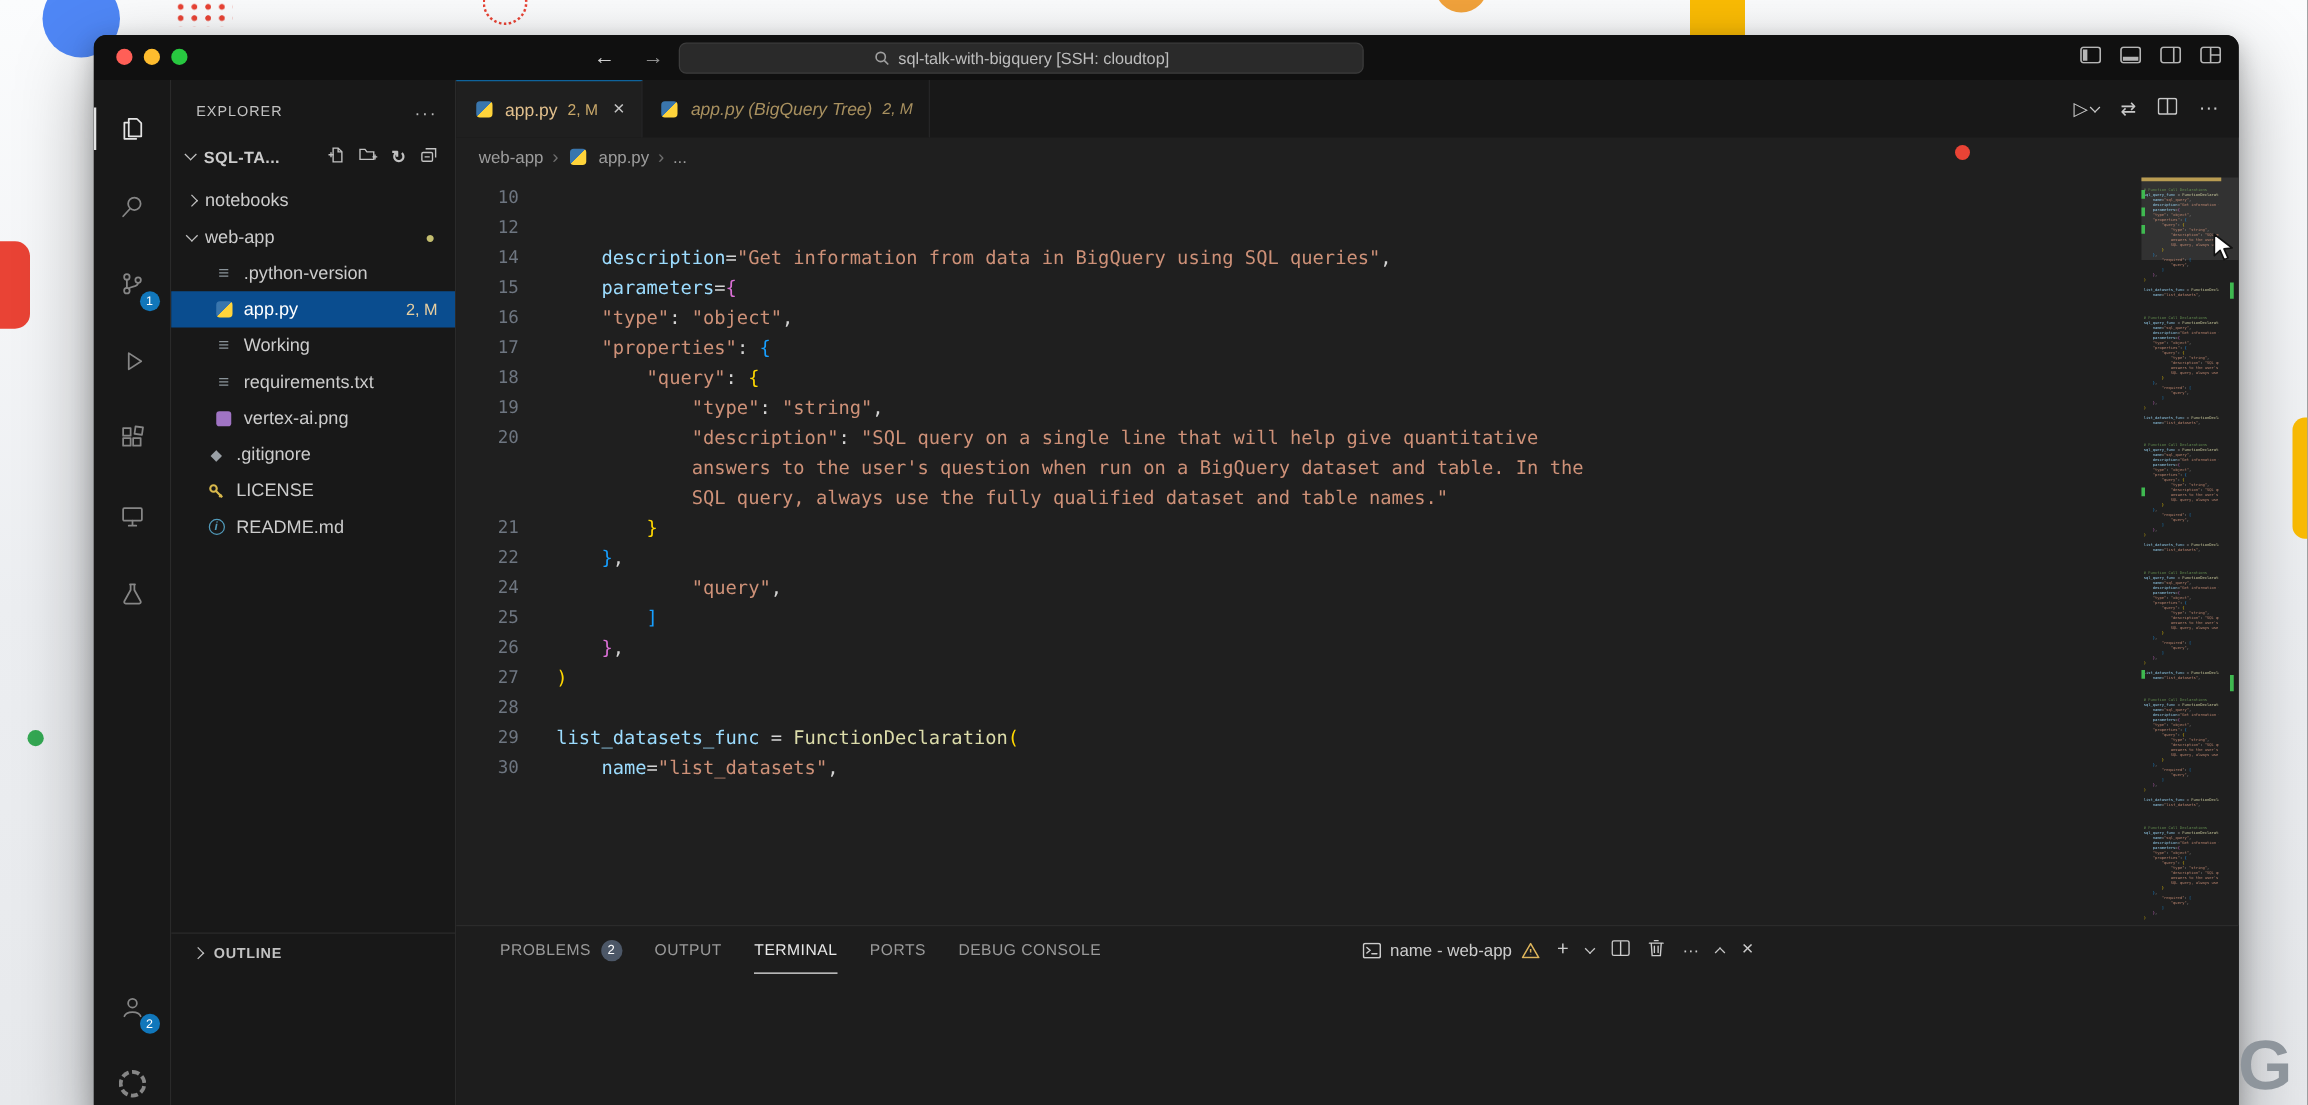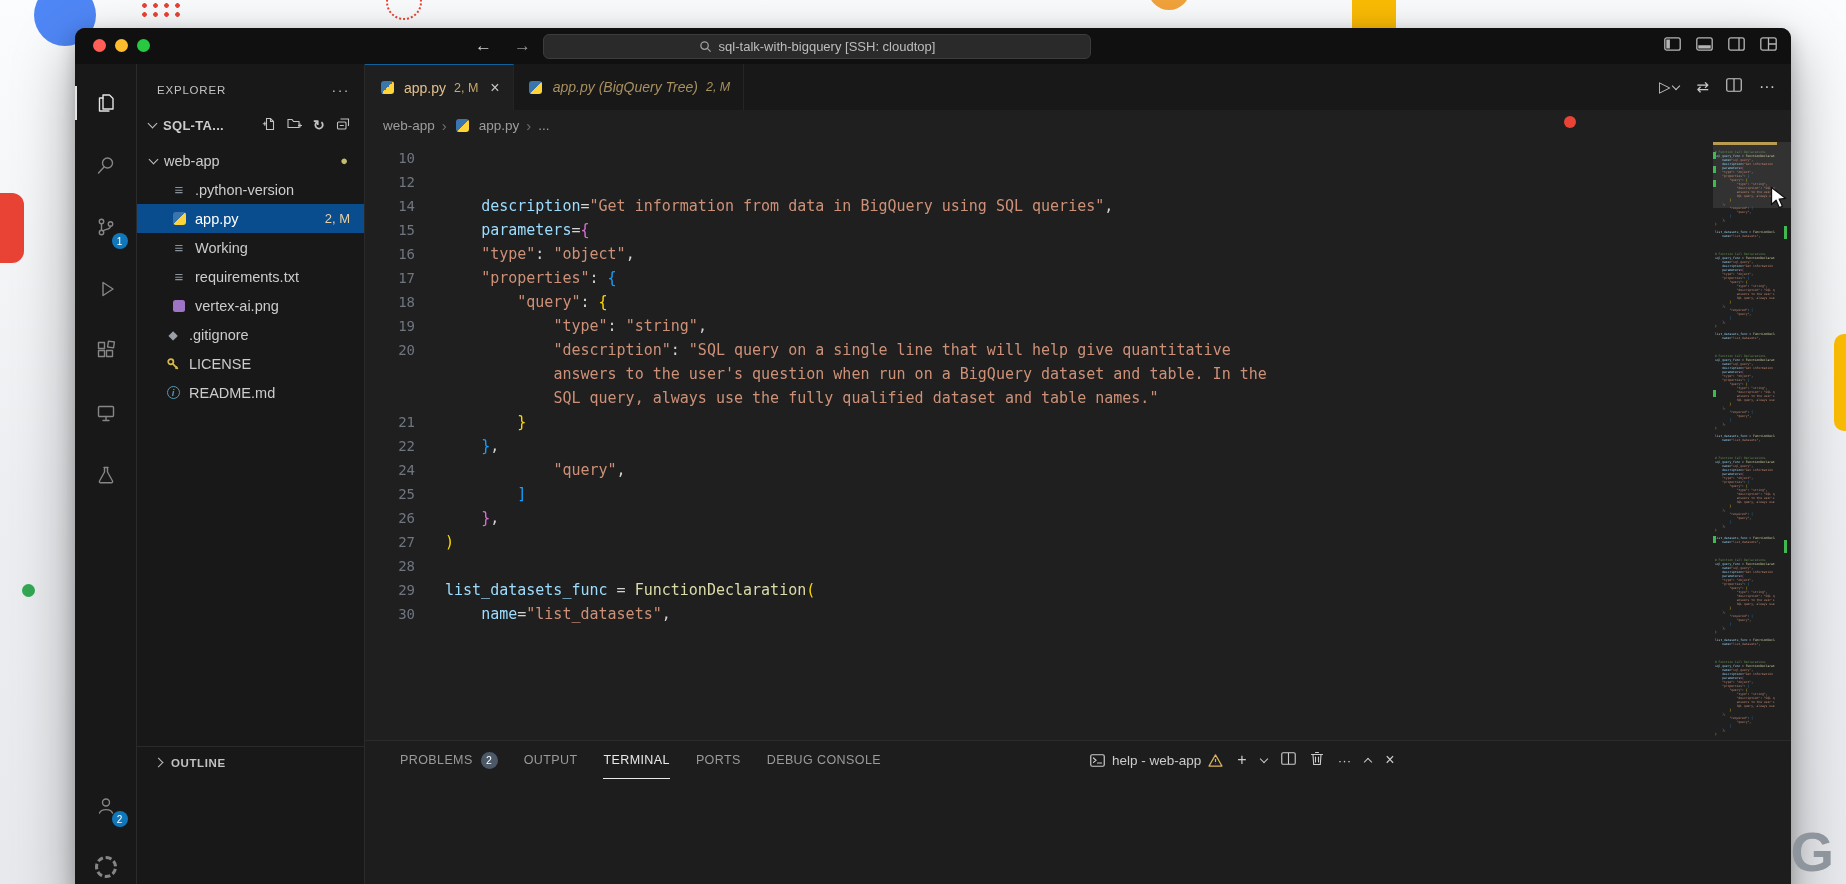--- a/index.html
+++ b/index.html
@@ -284,20 +284,24 @@
             <span class="refresh-glyph">↻</span>
             <span><svg width="14" height="14" viewBox="0 0 14 14">
                   <rect x="1.5" y="5" width="8.5" height="7" rx="1"></rect>
                   <path d="M4.5 2h8v7"></path>
                   <line x1="3.7" y1="8.5" x2="7.8" y2="8.5"></line>
                 </svg></span>
           </span>
         </div>
         <div class="tree">
             <div class="tree-row" style="padding-left:13px">
+              <span class="chev right"></span>
+              <span class="flabel">notebooks</span>
+            </div>
+            <div class="tree-row" style="padding-left:13px">
               <span class="chev down"></span>
               <span class="flabel">web-app</span>
               <span class="dot">●</span>
             </div>
             <div class="tree-row" style="padding-left:33px">
               <span class="ic ic-lines">≡</span>
               <span class="flabel">.python-version</span>
             </div>
             <div class="tree-row selected" style="padding-left:33px">
               <span class="ic">
@@ -526,21 +530,21 @@
               <div class="ptab">
                 <span>DEBUG CONSOLE</span>
               </div>
             </div>
           <div class="panel-right">
             <span class="term-group">
               <svg width="15" height="13" viewBox="0 0 15 13">
                   <rect x=".75" y=".75" width="13.5" height="11.5" rx="1.5" fill="none" stroke="#ccc" stroke-width="1.2"></rect>
                   <path d="M3.5 4l2.5 2.2L3.5 8.4M7.5 9h4" stroke="#ccc" stroke-width="1.2" fill="none" stroke-linecap="round"></path>
                 </svg>
-              <span>help - web-app</span>
+              <span>name - web-app</span>
               <svg width="15" height="13" viewBox="0 0 16 14">
                   <path d="M8 1L15 13H1z" fill="none" stroke="#ddb45b" stroke-width="1.3" stroke-linejoin="round"></path>
                   <path d="M8 5.5v3.2M8 10.6v.2" stroke="#ddb45b" stroke-width="1.3"></path>
                 </svg>
             </span>
             <span class="plus-glyph">+</span>
             <span class="chev-mini down"></span>
             <span><svg width="15" height="13" viewBox="0 0 16 14">
                   <rect x=".75" y=".75" width="14.5" height="12.5" rx="1.5" fill="none" stroke="#ccc" stroke-width="1.2"></rect>
                   <line x1="8" y1="1" x2="8" y2="13" stroke="#ccc" stroke-width="1.2"></line>

